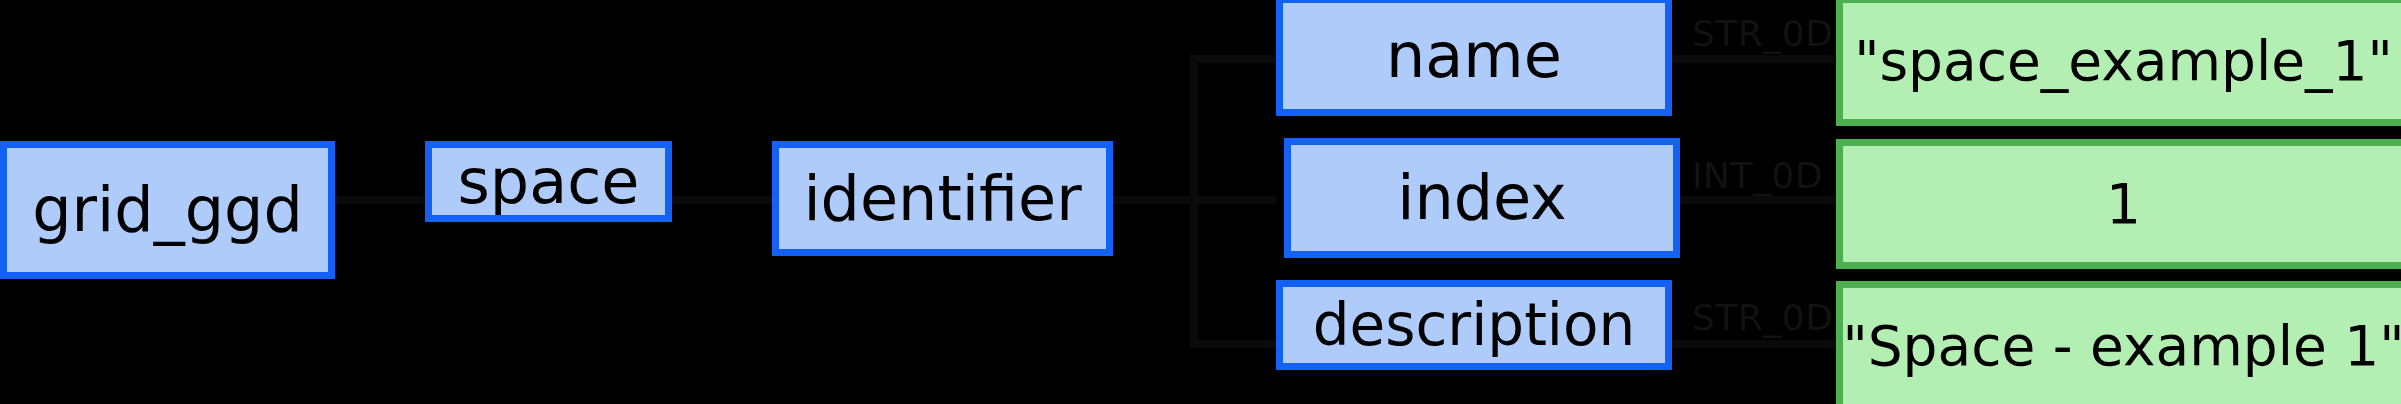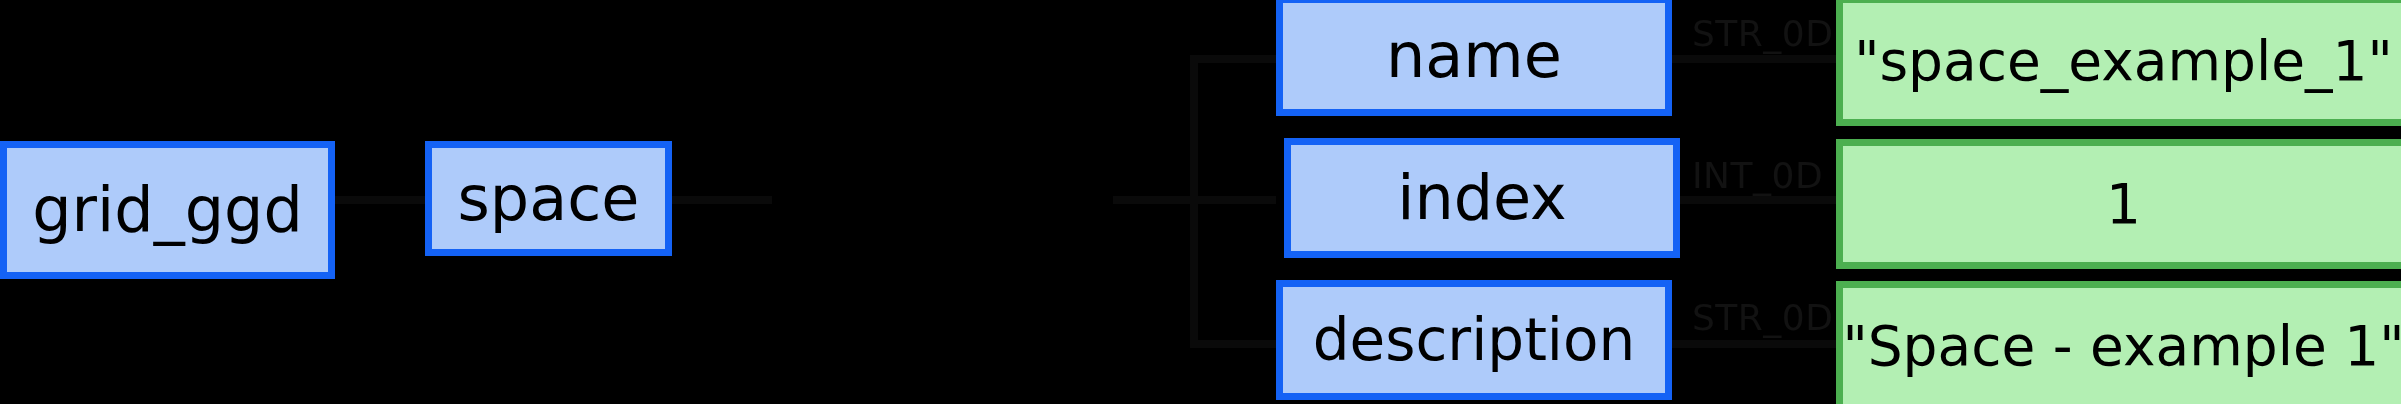--- a/index.html
+++ b/index.html
@@ -81,28 +81,29 @@
   <div class="edge" style="left:1113px; top:196px; width:163px;"></div>
   <div class="edge v" style="left:1190px; top:55px; width:8px; height:290px;"></div>
   <div class="edge" style="left:1190px; top:55px; width:86px;"></div>
   <div class="edge" style="left:1190px; top:340px; width:86px;"></div>
   <div class="edge" style="left:1672px; top:55px; width:164px;"></div>
   <div class="edge" style="left:1672px; top:196px; width:164px;"></div>
   <div class="edge" style="left:1672px; top:340px; width:164px;"></div>
 
   <div class="node blue" style="left:0px; top:141px; width:335px; height:138px;text-align:center;">grid_ggd</div>
 
-  <div class="node blue" style="left:425px; top:141px; width:247px; height:115px;">space</div>
+  <div class="node blue" style="left:425px; top:141px; width:247px; height:81px;">space</div>
 
+  <div class="node blue" style="left:772px; top:141px; width:341px; height:115px;">identifier</div>
 
   <div class="node blue" style="left:1276px; top:-4px; width:396px; height:120px;">name</div>
 
   <div class="node blue" style="left:1284px; top:138px; width:396px; height:120px;">index</div>
 
-  <div class="node blue" style="left:1276px; top:280px; width:396px; height:120px; font-size:58px;">description</div>
+  <div class="node blue" style="left:1276px; top:280px; width:396px; height:90px; font-size:58px;">description</div>
 
   <div class="typelabel" style="left:1692px; top:8px; height:52px;">STR_0D</div>
 
   <div class="typelabel" style="left:1692px; top:150px; height:52px;">INT_0D</div>
 
   <div class="typelabel" style="left:1692px; top:292px; height:52px;">STR_0D</div>
 
   <div class="node green" style="left:1836px; top:-4px; width:575px; height:130px;">"space_example_1"</div>
 
   <div class="node green" style="left:1836px; top:139px; width:575px; height:130px;">1</div>

